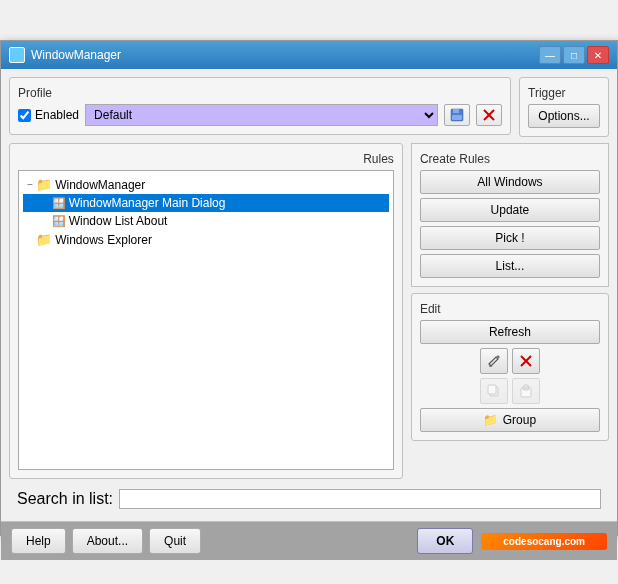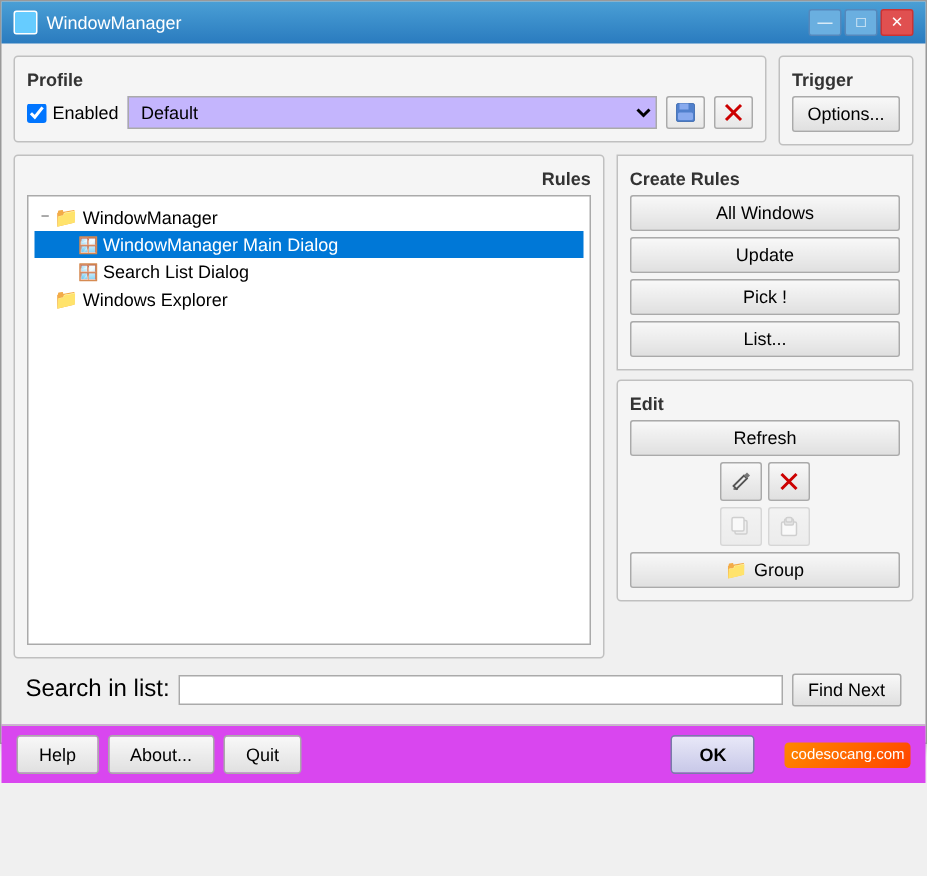--- a/index.html
+++ b/index.html
@@ -12,20 +12,21 @@
       overflow: hidden;
     }
     .window {
       width: 618px;
       height: 496px;
       background: #f0f0f0;
       border: 1px solid #999;
       box-shadow: 2px 2px 8px rgba(0,0,0,0.3);
       display: flex;
       flex-direction: column;
+      margin-top: 40px;
     }
     .titlebar {
       background: linear-gradient(to bottom, #4a9fd5, #2a7bbf);
       color: white;
       height: 28px;
       display: flex;
       align-items: center;
       padding: 0 8px;
       flex-shrink: 0;
     }
@@ -65,21 +66,21 @@
       border-color: #cc3333;
     }
     .content {
       flex: 1;
       padding: 8px;
       display: flex;
       flex-direction: column;
       gap: 6px;
     }
     .section-header {
-      font-weight: bold;
+      font-weight: normal;
       font-size: 12px;
       color: #333;
       margin-bottom: 4px;
     }
     .top-row {
       display: flex;
       align-items: flex-start;
       gap: 8px;
     }
     .profile-section {
@@ -260,21 +261,21 @@
       font-size: 12px;
       border-radius: 2px;
       white-space: nowrap;
     }
     .bottom-bar {
       display: flex;
       align-items: center;
       justify-content: space-between;
       padding: 6px 10px;
       border-top: 1px solid #c0c0c0;
-      background: #d946ef;
+      background: #a3a3a3;
       flex-shrink: 0;
     }
     .bottom-left {
       display: flex;
       gap: 6px;
     }
     .bottom-btn {
       height: 26px;
       padding: 0 14px;
       border: 1px solid #aaa;
@@ -294,23 +295,23 @@
       font-weight: bold;
     }
     .watermark {
       display: flex;
       align-items: center;
     }
     .watermark-box {
       background: linear-gradient(135deg, #ff8800, #ff4400);
       color: white;
       font-size: 10px;
-      padding: 3px 4px;
-      border-radius: 3px;
-      font-weight: normal;
+      padding: 3px 22px;
+      border-radius: 3px;
+      font-weight: bold;
     }
   </style>
 </head>
 <body>
 
 <div class="window">
 
   <div class="titlebar">
     <div class="titlebar-icon"></div>
     <span class="titlebar-title">WindowManager</span>
@@ -369,21 +370,21 @@
 
           <div class="tree-item tree-indent-1 selected">
             <span class="expand-icon"> </span>
             <span class="app-icon">🪟</span>
             <span>WindowManager Main Dialog</span>
           </div>
 
           <div class="tree-item tree-indent-1">
             <span class="expand-icon"> </span>
             <span class="app-icon">🪟</span>
-            <span>Search List Dialog</span>
+            <span>Window List About</span>
           </div>
 
           <div class="tree-item">
             <span class="expand-icon"> </span>
             <span class="folder-icon">📁</span>
             <span>Windows Explorer</span>
           </div>
         </div>
       </div>
 
@@ -434,30 +435,29 @@
             <span>📁</span>
             <span>Group</span>
           </button>
         </div>
       </div>
     </div>
 
     <div class="search-row">
       <span class="search-label">Search in list:</span>
       <input class="search-input" type="text" value="" style="">
-      <button class="find-btn">Find Next</button>
     </div>
   </div>
 
   <div class="bottom-bar">
     <div class="bottom-left">
       <button class="bottom-btn">Help</button>
       <button class="bottom-btn">About...</button>
       <button class="bottom-btn">Quit</button>
     </div>
-    <div style="display:flex;align-items:center;gap:20px;">
+    <div style="display:flex;align-items:center;gap:8px;">
       <button class="ok-btn">OK</button>
       <div class="watermark">
         <div class="watermark-box">codesocang.com</div>
       </div>
     </div>
   </div>
 </div>
 
 </body></html>

